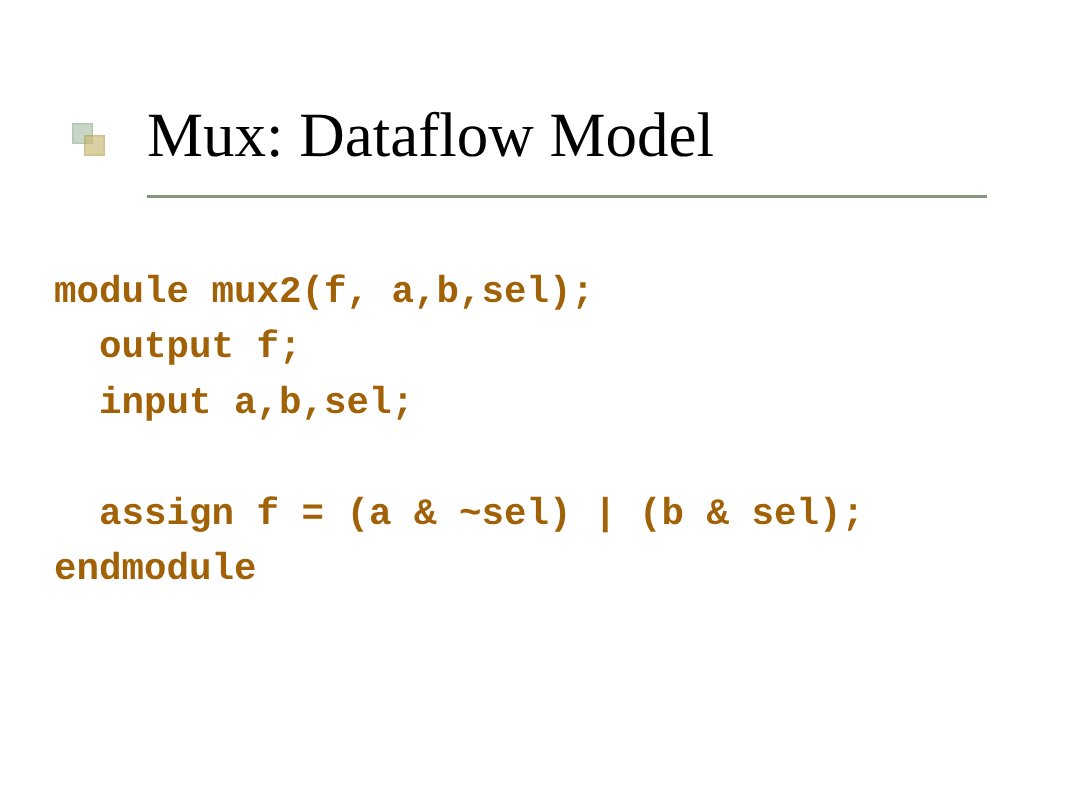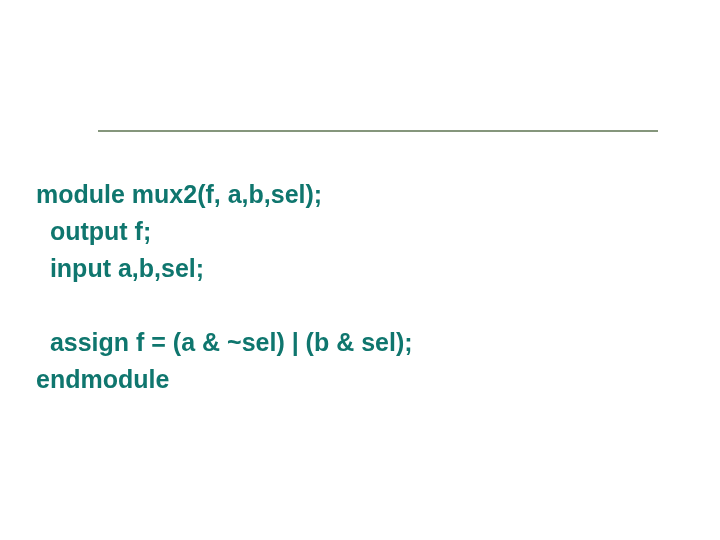--- a/index.html
+++ b/index.html
@@ -64,33 +64,40 @@
     width: 560px;
     height: 0;
     border-top: 2px solid #204010;
     opacity: 0.55;
   }
   .body {
     position: absolute;
     top: 176px;
     left: 36px;
     right: 24px;
-    font-family: Liberation Sans, sans-serif;
+    font-family: Liberation Mono, monospace;
     font-weight: bold;
     font-size: 25px;
     line-height: 1.48;
     white-space: pre;
-    color: #0f766e;
+    color: #a16207;
   }
 </style>
 </head>
 <body>
 
 <div class="slide">
 
+  <div class="title-wrap">
+    <div class="bullet-deco">
+      <div class="sq a"></div>
+      <div class="sq b"></div>
+    </div>
+    <h1 class="title">Mux: Dataflow Model</h1>
+  </div>
 
   <div class="rule"></div>
 
   <div class="body"><span>module mux2(f, a,b,sel);</span>
 <span>  output f;</span>
 <span>  input a,b,sel;</span>
 <span></span>
 <span>  assign f = (a &amp; ~sel) | (b &amp; sel);</span>
 <span>endmodule</span></div>
 

